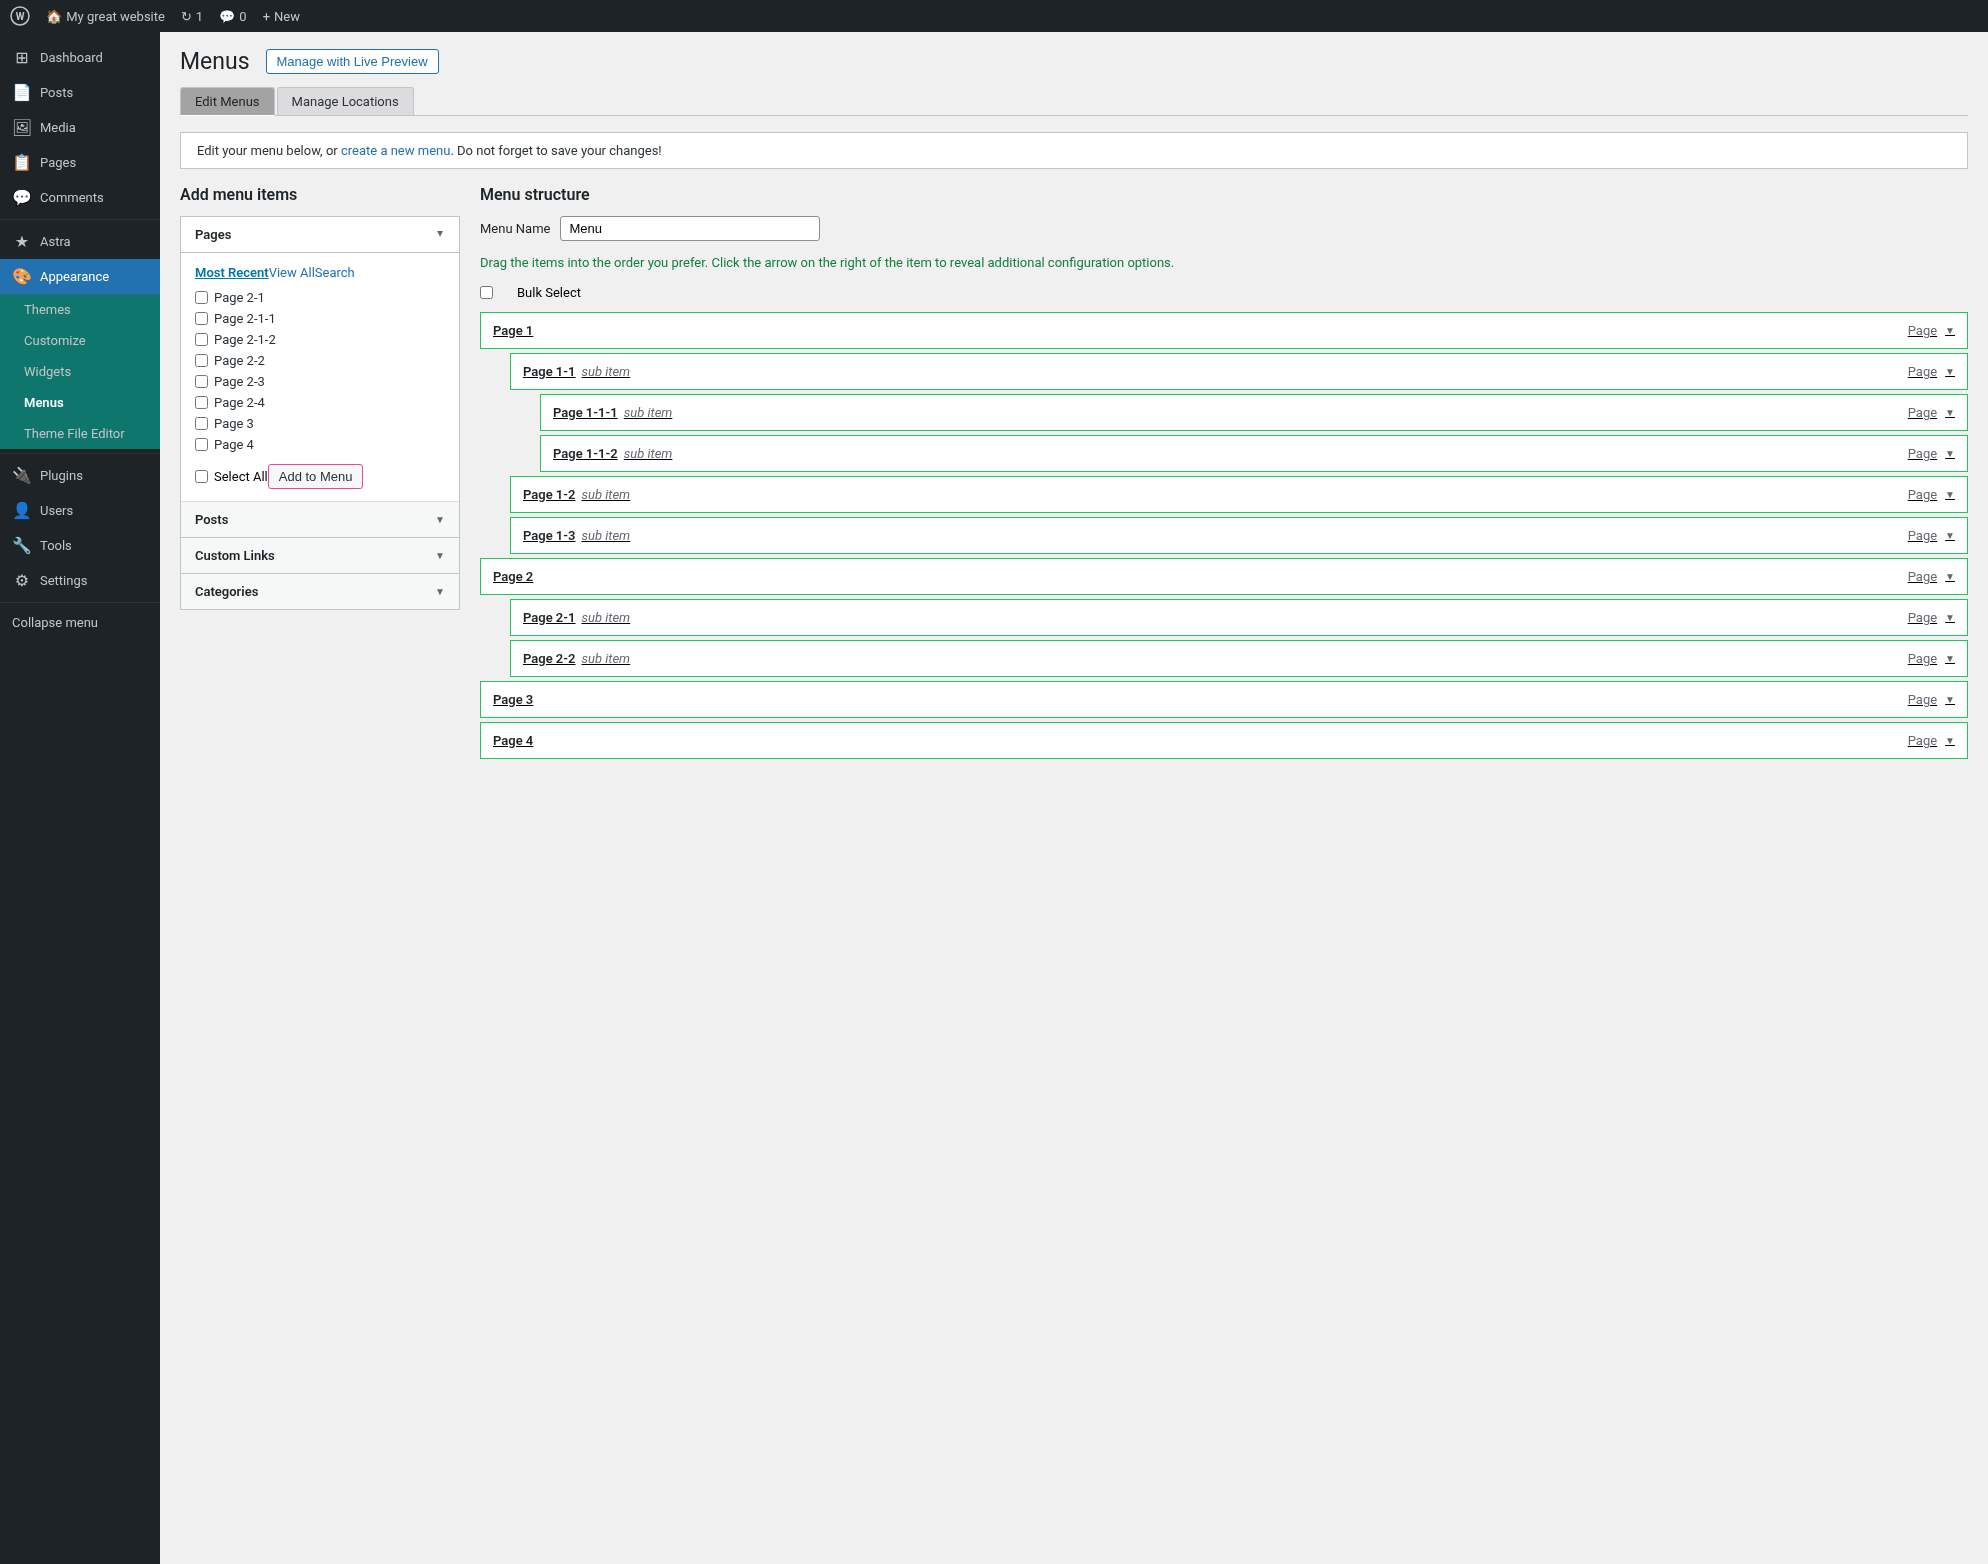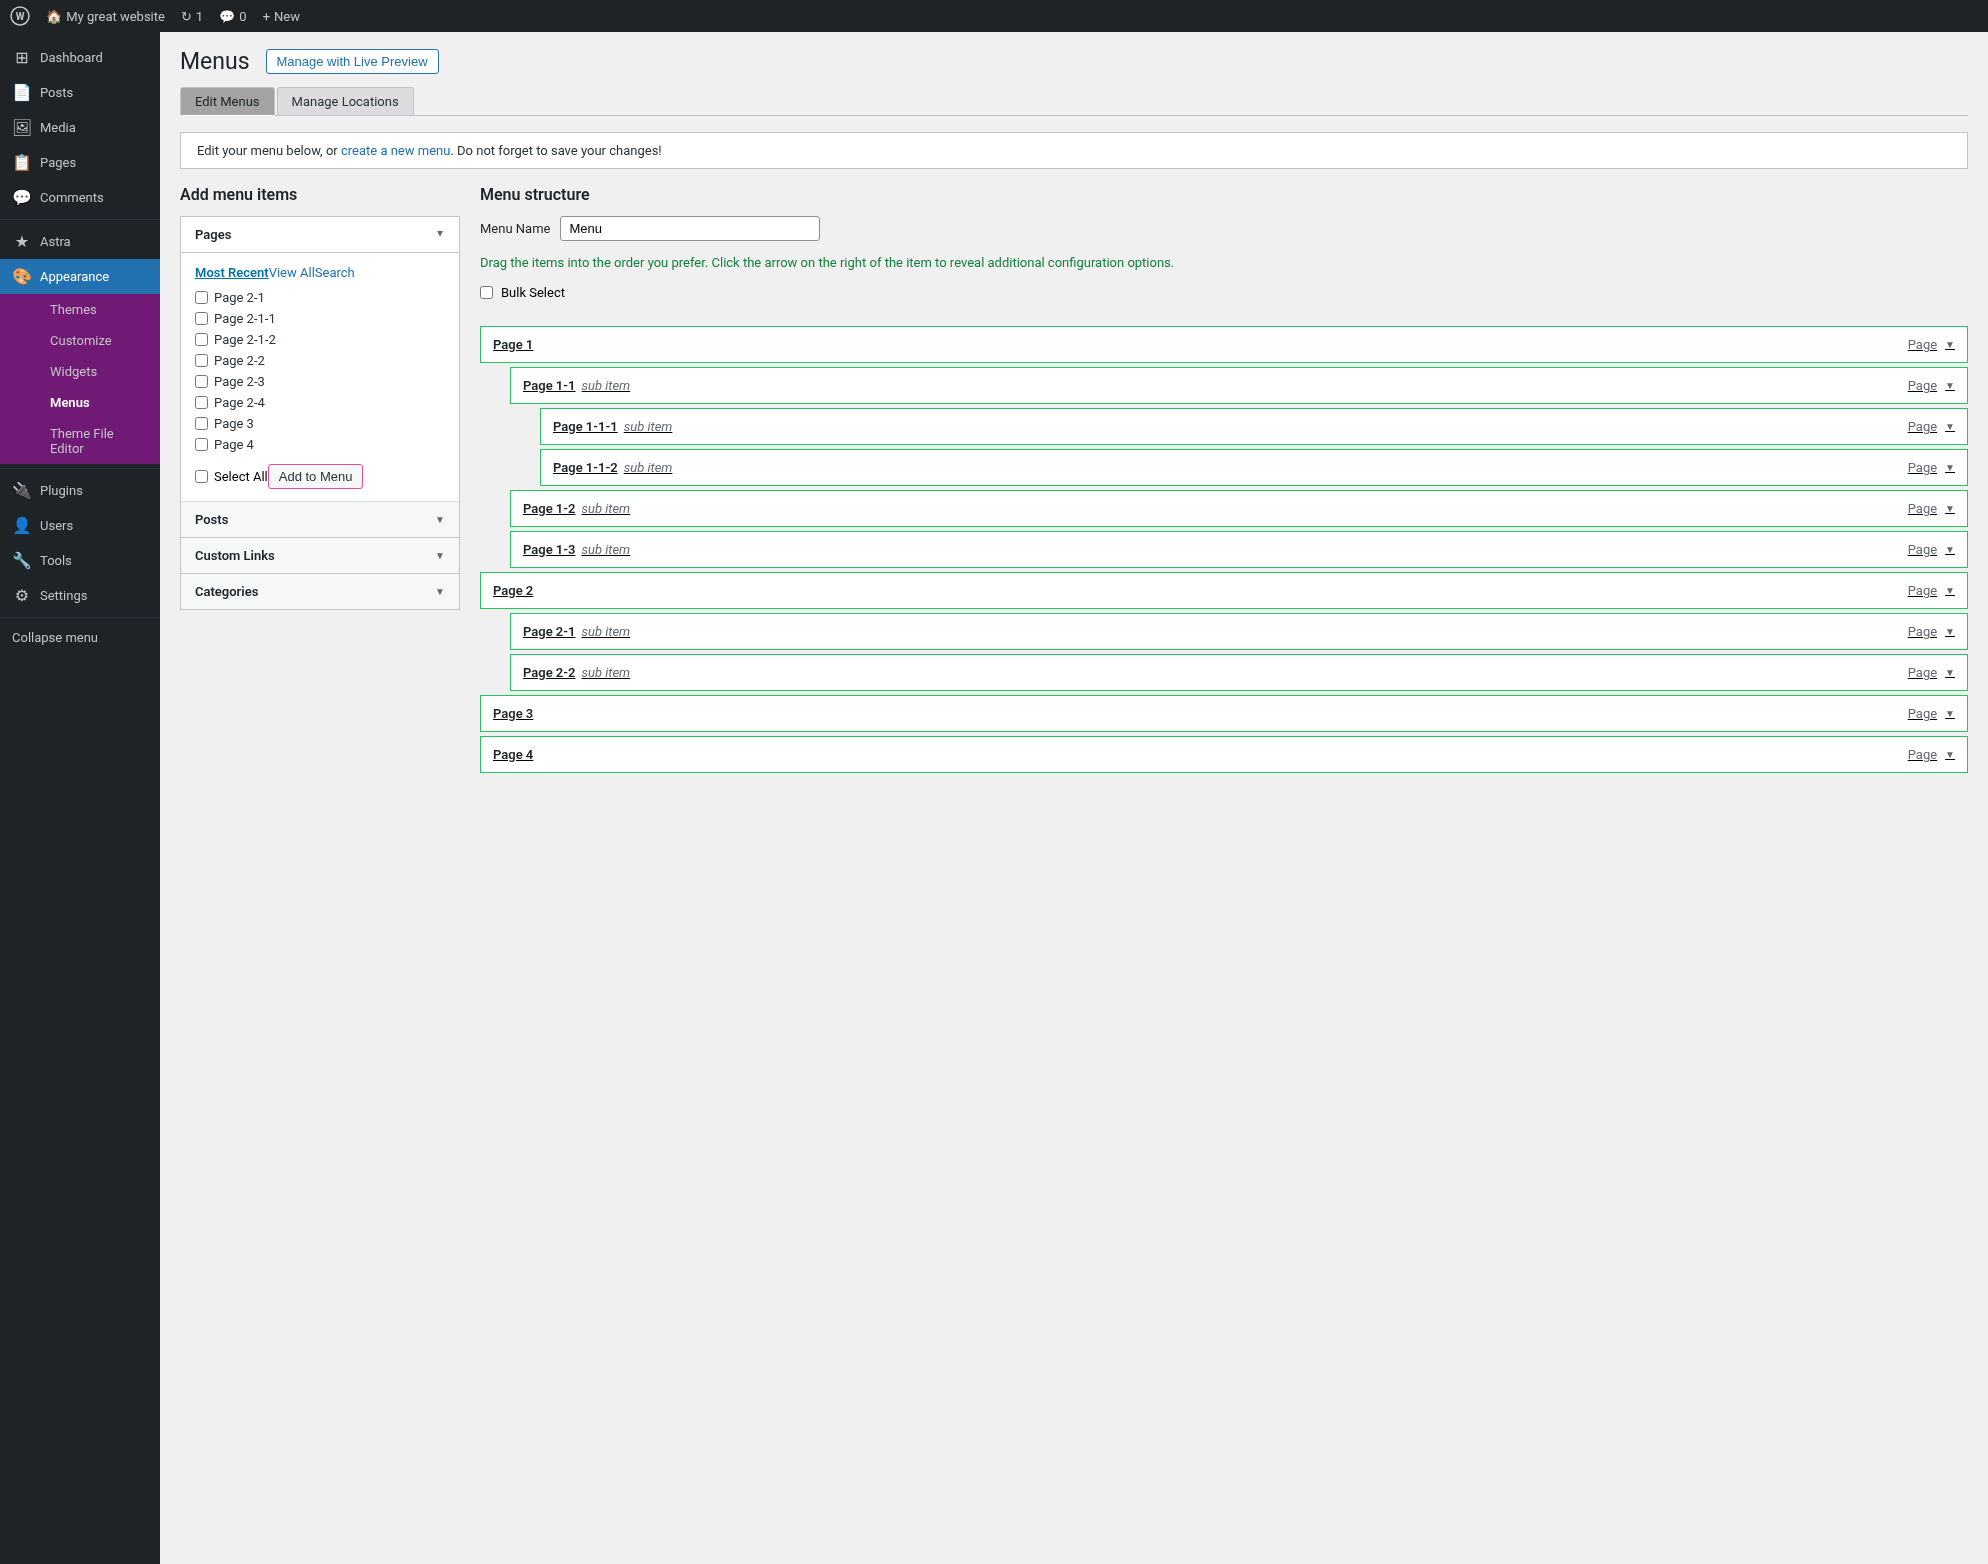--- a/index.html
+++ b/index.html
@@ -41,21 +41,21 @@
       cursor: pointer;
       font-size: 13px;
       color: #c3c4c7;
     }
     .sidebar-item.active { background: #2271b1; color: #fff; }
     .sidebar-icon { font-size: 16px; width: 20px; text-align: center; }
     .sidebar-divider { height: 1px; background: #2c3338; margin: 4px 0; }
     .collapse-item { padding: 8px 12px; color: #c3c4c7; cursor: pointer; font-size: 13px; }
 
     
-    .sidebar-sub { background: #701a75; padding-left: 26px; }
+    .sidebar-sub { background: #0f766e; }
     .sidebar-sub .sidebar-item { padding-left: 24px; font-size: 13px; }
     .sidebar-sub .sidebar-item.bold { font-weight: 600; color: #fff; }
 
     
     .main-content {
       flex: 1;
       padding: 16px 20px;
       background: #f0f0f1;
     }
 
@@ -167,21 +167,21 @@
       border: 1px solid #8c8f94;
       padding: 4px 8px;
       border-radius: 3px;
       font-size: 13px;
       width: 260px;
     }
 
     .drag-hint { font-size: 13px; color: #15803d; margin-bottom: 12px; line-height: 1.5; }
 
     
-    .bulk-select-row { display: flex; align-items: center; gap: 8px; margin-bottom: 26px; font-size: 13px; }
+    .bulk-select-row { display: flex; align-items: center; gap: 24px; margin-bottom: 12px; font-size: 13px; }
 
     
     .menu-item {
       background: #fff;
       border: 1px solid #22c55e;
       margin-bottom: 4px;
       display: flex;
       align-items: center;
       justify-content: space-between;
       padding: 10px 12px;

